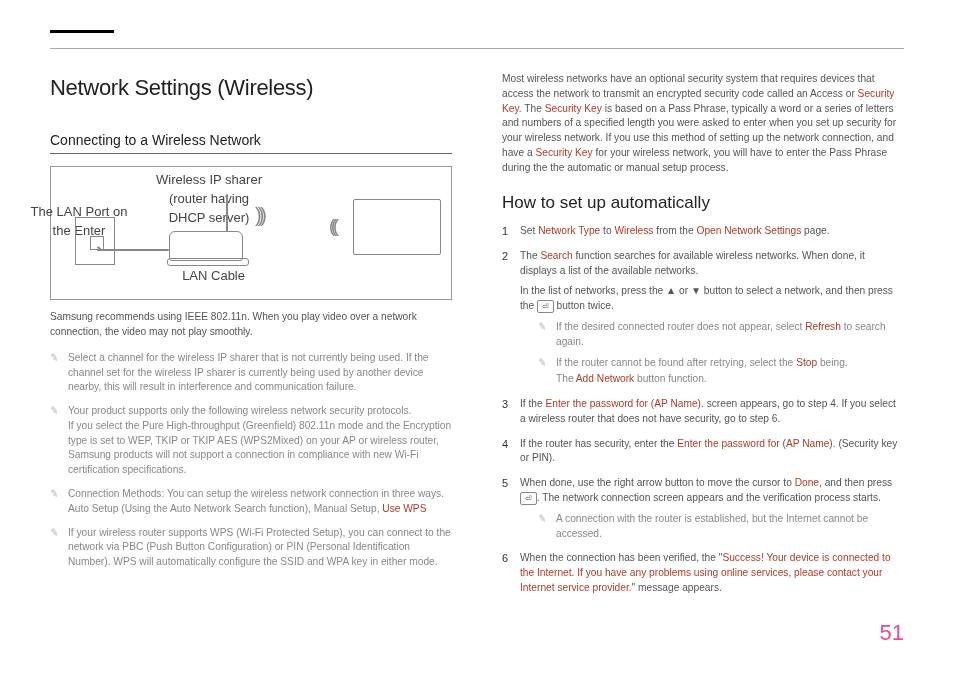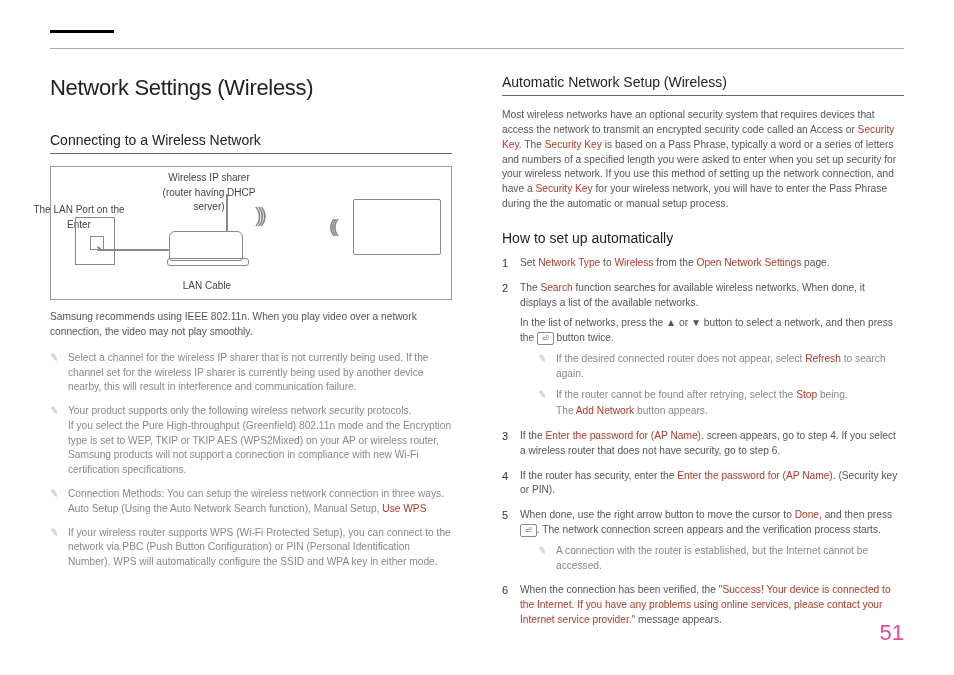--- a/index.html
+++ b/index.html
@@ -14,23 +14,23 @@
     padding: 38px 50px 30px 50px;
     font-size: 10.2px;
     line-height: 1.45;
   }
   .top-bar   { position: absolute; left: 50px; top: 30px; width: 64px;  height: 3px; background: #000; }
   .top-rule  { position: absolute; left: 50px; top: 48px; width: 854px; height: 1px; background: #aaa; }
   .columns   { display: flex; gap: 50px; margin-top: 34px; }
   .col       { width: 410px; }
   h1         { font-size: 22px; font-weight: 400; color: #222; margin-bottom: 26px; letter-spacing: -0.3px; }
   h2         { font-size: 14px; font-weight: 400; color: #222; padding-bottom: 3px; border-bottom: 1px solid #666; margin-bottom: 12px; }
-  h3         { font-size: 14px; font-weight: 400; color: #222; margin-top: 16px; margin-bottom: 8px; }
+  h3         { font-size: 17px; font-weight: 400; color: #222; margin-top: 16px; margin-bottom: 8px; }
   .diagram   { border: 1px solid #999; height: 134px; margin-bottom: 10px; position: relative; }
-  .diagram-caption { position:absolute; text-align:center; font-size:10px; color:#444; }
+  .diagram-caption { position:absolute; text-align:center; font-size:13px; color:#444; }
   .wall-port { position:absolute; left:24px; top:50px; width:40px; height:48px; border:1px solid #888; }
   .wall-port::after { content:""; position:absolute; left:14px; top:18px; width:12px; height:12px; border:1px solid #888; }
   .cable     { position:absolute; left:46px; top:82px; width:72px; height:2px; background:#888; border-radius:2px; }
   .cable2    { position:absolute; left:46px; top:80px; width:4px; height:2px; background:#888; transform:rotate(30deg); }
   .router    { position:absolute; left:118px; top:64px; width:74px; height:30px; border:1.5px solid #888; border-radius:6px 6px 3px 3px; }
   .router::before{ content:""; position:absolute; left:56px; top:-38px; width:2px; height:38px; background:#888; border-radius:2px 2px 0 0;}
   .router::after { content:""; position:absolute; left:-3px; bottom:-6px; width:80px; height:6px; border:1px solid #888; border-radius:3px;}
   .waves-r   { position:absolute; left:204px; top:34px; font-size:20px; color:#888; letter-spacing:-4px; }
   .waves-l   { position:absolute; left:278px; top:46px; font-size:18px; color:#888; letter-spacing:-4px; }
   .screen    { position:absolute; left:302px; top:32px; width:88px; height:56px; border:1.5px solid #888; border-radius:2px; }
@@ -68,41 +68,40 @@
         <span>(router having DHCP server)</span>
       </div>
       <div class="diagram-caption" style="left:-22px; top:36px; width:100px;">The LAN Port on the Enter</div>
       <div class="wall-port"></div>
       <div class="cable"></div>
       <div class="cable2"></div>
       <div class="router"></div>
       <div class="waves-r">)))</div>
       <div class="waves-l">(((</div>
       <div class="screen"></div>
-      <div class="diagram-caption" style="left:118px; top:112px; width:76px;">LAN Cable</div>
+      <div class="diagram-caption" style="left:118px; top:100px; width:76px;text-align:right;">LAN Cable</div>
     </div>
 
     <p class="intro">Samsung recommends using IEEE 802.11n. When you play video over a network connection, the video may not play smoothly.</p>
 
     <ul class="pencil-list">
       <li>Select a channel for the wireless IP sharer that is not currently being used. If the channel set for the wireless IP sharer is currently being used by another device nearby, this will result in interference and communication failure.</li>
       <li>
         <span>Your product supports only the following wireless network security protocols.</span><br>
         <span>If you select the Pure High-throughput (Greenfield) 802.11n mode and the Encryption type is set to WEP, TKIP or TKIP AES (WPS2Mixed) on your AP or wireless router, Samsung products will not support a connection in compliance with new Wi-Fi certification specifications.</span>
       </li>
       <li>
         <span>Connection Methods: You can setup the wireless network connection in three ways.</span><br>
         <span>Auto Setup (Using the Auto Network Search function), Manual Setup, </span><span class="kw">Use WPS</span>
       </li>
       <li>If your wireless router supports WPS (Wi-Fi Protected Setup), you can connect to the network via PBC (Push Button Configuration) or PIN (Personal Identification Number). WPS will automatically configure the SSID and WPA key in either mode.</li>
     </ul>
   </div>
 
   <div class="col">
-    <h2>Automatic Network Setup (Wireless)</h2>
 
     <p class="intro">
       <span>Most wireless networks have an optional security system that requires devices that access the network to transmit an encrypted security code called an Access or </span><span class="kw">Security Key</span><span>. The </span><span class="kw">Security Key</span><span> is based on a Pass Phrase, typically a word or a series of letters and numbers of a specified length you were asked to enter when you set up security for your wireless network. If you use this method of setting up the network connection, and have a </span><span class="kw">Security Key</span><span> for your wireless network, you will have to enter the Pass Phrase during the the automatic or manual setup process.</span>
     </p>
 
     <h3>How to set up automatically</h3>
 
     <ol class="num">
       <li><span class="n">1</span>
         <span>Set </span><span class="kw">Network Type</span><span> to </span><span class="kw">Wireless</span><span> from the </span><span class="kw">Open Network Settings</span><span> page.</span>
@@ -110,21 +109,21 @@
       <li><span class="n">2</span>
         <span>The </span><span class="kw">Search</span><span> function searches for available wireless networks. When done, it displays a list of the available networks.</span>
         <div class="sub-p">
           <span>In the list of networks, press the ▲ or ▼ button to select a network, and then press the </span><span class="btn-icon">⏎</span><span> button twice.</span>
         </div>
         <div class="pencil-note pencil-sub">
           <span>If the desired connected router does not appear, select </span><span class="kw">Refresh</span><span> to search again.</span>
         </div>
         <div class="pencil-note pencil-sub">
           <span>If the router cannot be found after retrying, select the </span><span class="kw">Stop</span><span> being.</span>
-          <div class="pencil-sub-line"><span>The </span><span class="kw">Add Network</span><span> button appears.</span></div>
+          <div class="pencil-sub-line"><span>The </span><span class="kw">Add Network</span><span> button function.</span></div>
         </div>
       </li>
       <li><span class="n">3</span>
         <span>If the </span><span class="kw">Enter the password for (AP Name).</span><span> screen appears, go to step 4. If you select a wireless router that does not have security, go to step 6.</span>
       </li>
       <li><span class="n">4</span>
         <span>If the router has security, enter the </span><span class="kw">Enter the password for (AP Name).</span><span> (Security key or PIN).</span>
       </li>
       <li><span class="n">5</span>
         <span>When done, use the right arrow button to move the cursor to </span><span class="kw">Done</span><span>, and then press </span><span class="btn-icon">⏎</span><span>. The network connection screen appears and the verification process starts.</span>

